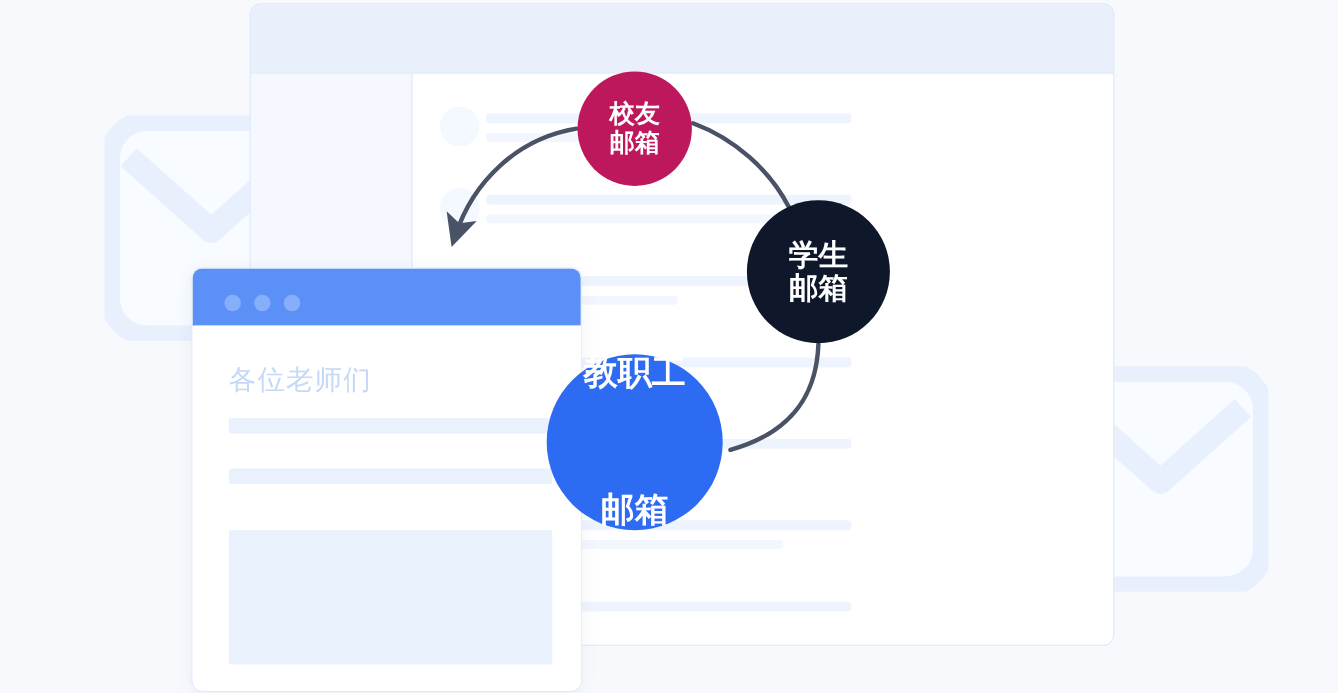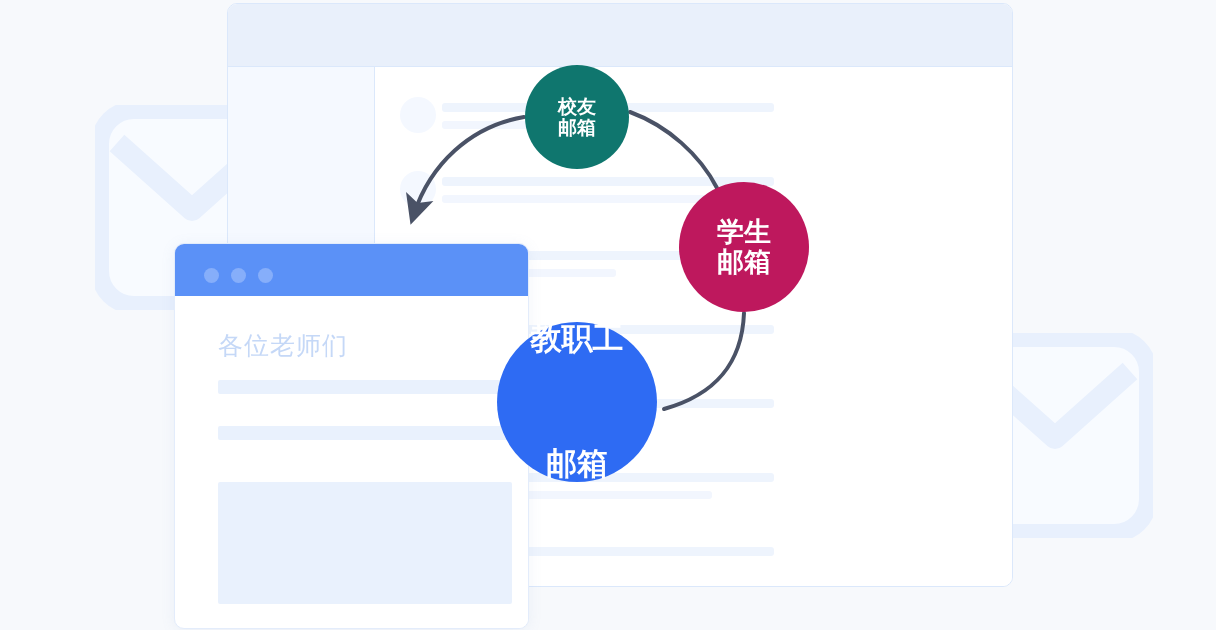--- a/index.html
+++ b/index.html
@@ -51,43 +51,43 @@
     box-sizing:border-box;overflow:hidden;
     box-shadow:0 2px 14px rgba(120,150,200,.10);
   }
   #compose-titlebar{
     position:absolute;left:0;top:0;width:100%;height:52px;background:#5b91f7;
   }
   .tb-dot{
     position:absolute;top:24px;width:15px;height:15px;border-radius:50%;
     background:#86aefa;
   }
-  #compose-body{position:absolute;left:12px;top:52px;width:100%;bottom:0;background:#fff;}
+  #compose-body{position:absolute;left:2px;top:52px;width:100%;bottom:0;background:#fff;}
   #compose-greeting{
     position:absolute;left:31px;top:33px;
     font-size:25px;color:#c5d8f7;letter-spacing:1px;white-space:nowrap;
   }
   .cp-line{position:absolute;left:31px;height:14px;border-radius:2px;background:#e9f1fd;}
   #compose-block{
     position:absolute;left:31px;top:186px;width:294px;height:122px;
     background:#e9f1fd;border-radius:2px;
   }
 
   
   .flow-circle{
     position:absolute;border-radius:50%;
     display:flex;flex-direction:column;align-items:center;justify-content:center;
     color:#ffffff;font-weight:bold;line-height:1.12;text-align:center;
     white-space:nowrap;
   }
   #circle-alumni{
-    left:525px;top:65px;width:104px;height:104px;background:#0f766e;font-size:19px;
+    left:525px;top:65px;width:104px;height:104px;background:#be185d;font-size:23px;
   }
   #circle-student{
-    left:679px;top:182px;width:130px;height:130px;background:#be185d;font-size:27px;
+    left:679px;top:182px;width:130px;height:130px;background:#0f172a;font-size:27px;
   }
   #circle-staff{
     left:497px;top:322px;width:160px;height:160px;background:#2e6bf3;font-size:31px;justify-content:space-between;
   }
 
   
   #flow-arrows{position:absolute;left:0;top:0;width:1216px;height:630px;pointer-events:none;}
 </style>
 </head>
 <body>

